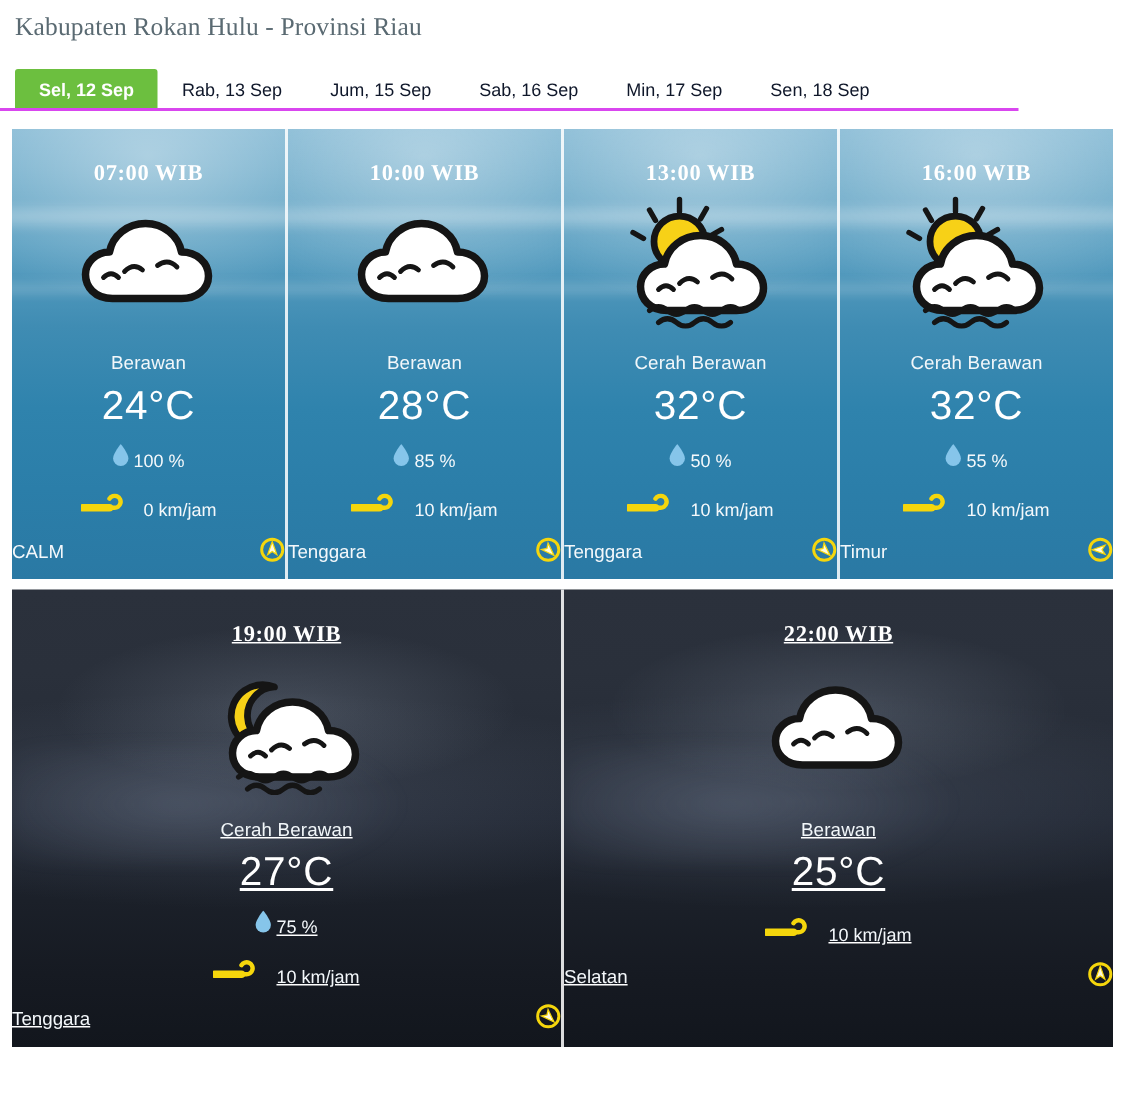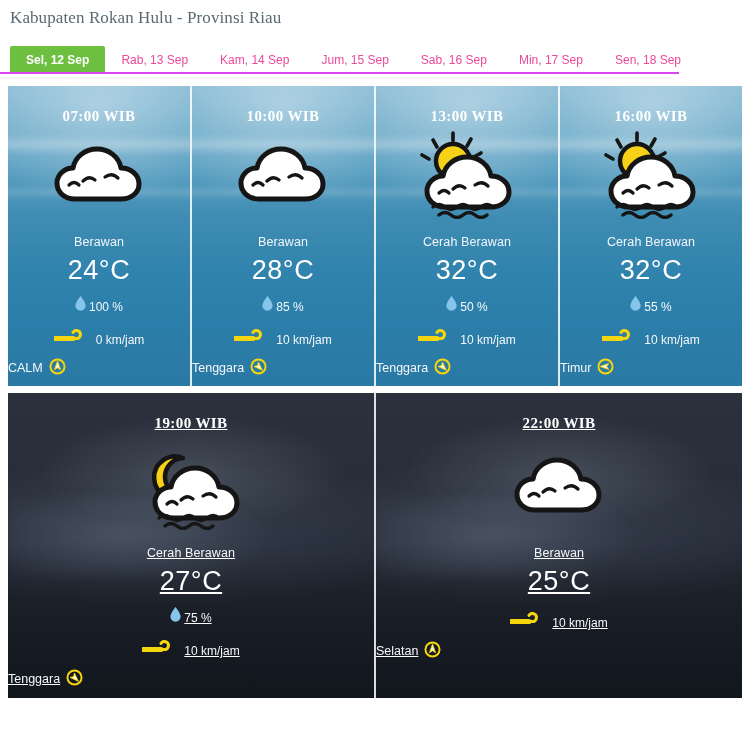--- a/index.html
+++ b/index.html
@@ -27,21 +27,21 @@
     margin-top: 18px;
     height: 28px;
     position: relative;
     border-bottom: 2px solid #d946ef;
     display: flex;
     align-items: stretch;
     padding-left: 10px;
   }
   .tab {
     font-size: 12px;
-    color: #ec4899;
+    color: #0f172a;
     padding: 6px 16px 5px 16px;
     line-height: 16px;
     white-space: nowrap;
     cursor: pointer;
   }
   .tab.active {
     background: #6cbf3f;
     color: #ffffff;
     font-weight: bold;
     border-radius: 2px 2px 0 0;
@@ -147,38 +147,37 @@
     margin-top: 10px;
     font-size: 12px;
     color: #f4f8fb;
   }
   .metric.wind { margin-top: 15px; gap: 12px; }
   .metric .txt { line-height: 14px; }
 
   .dir {
     display: flex;
     align-items: center;
-    justify-content: flex-start;
+    justify-content: space-between;
     gap: 6px;
     margin-top: 11px;
     font-size: 12.5px;
     color: #f4f8fb;
   }
 </style>
 </head>
 <body>
 
 <div class="page">
 
   <div class="title">Kabupaten Rokan Hulu - Provinsi Riau</div>
 
   <div class="tabbar">
       <div class="tab active"><span>Sel, 12 Sep</span></div>
       <div class="tab"><span>Rab, 13 Sep</span></div>
-      <div class="tab"><span>Kam, 14 Sep</span></div>
       <div class="tab"><span>Jum, 15 Sep</span></div>
       <div class="tab"><span>Sab, 16 Sep</span></div>
       <div class="tab"><span>Min, 17 Sep</span></div>
       <div class="tab"><span>Sen, 18 Sep</span></div>
     </div>
 
   <div class="rows">
     <div class="row day">
         <div class="card day">
     <div class="inner">

